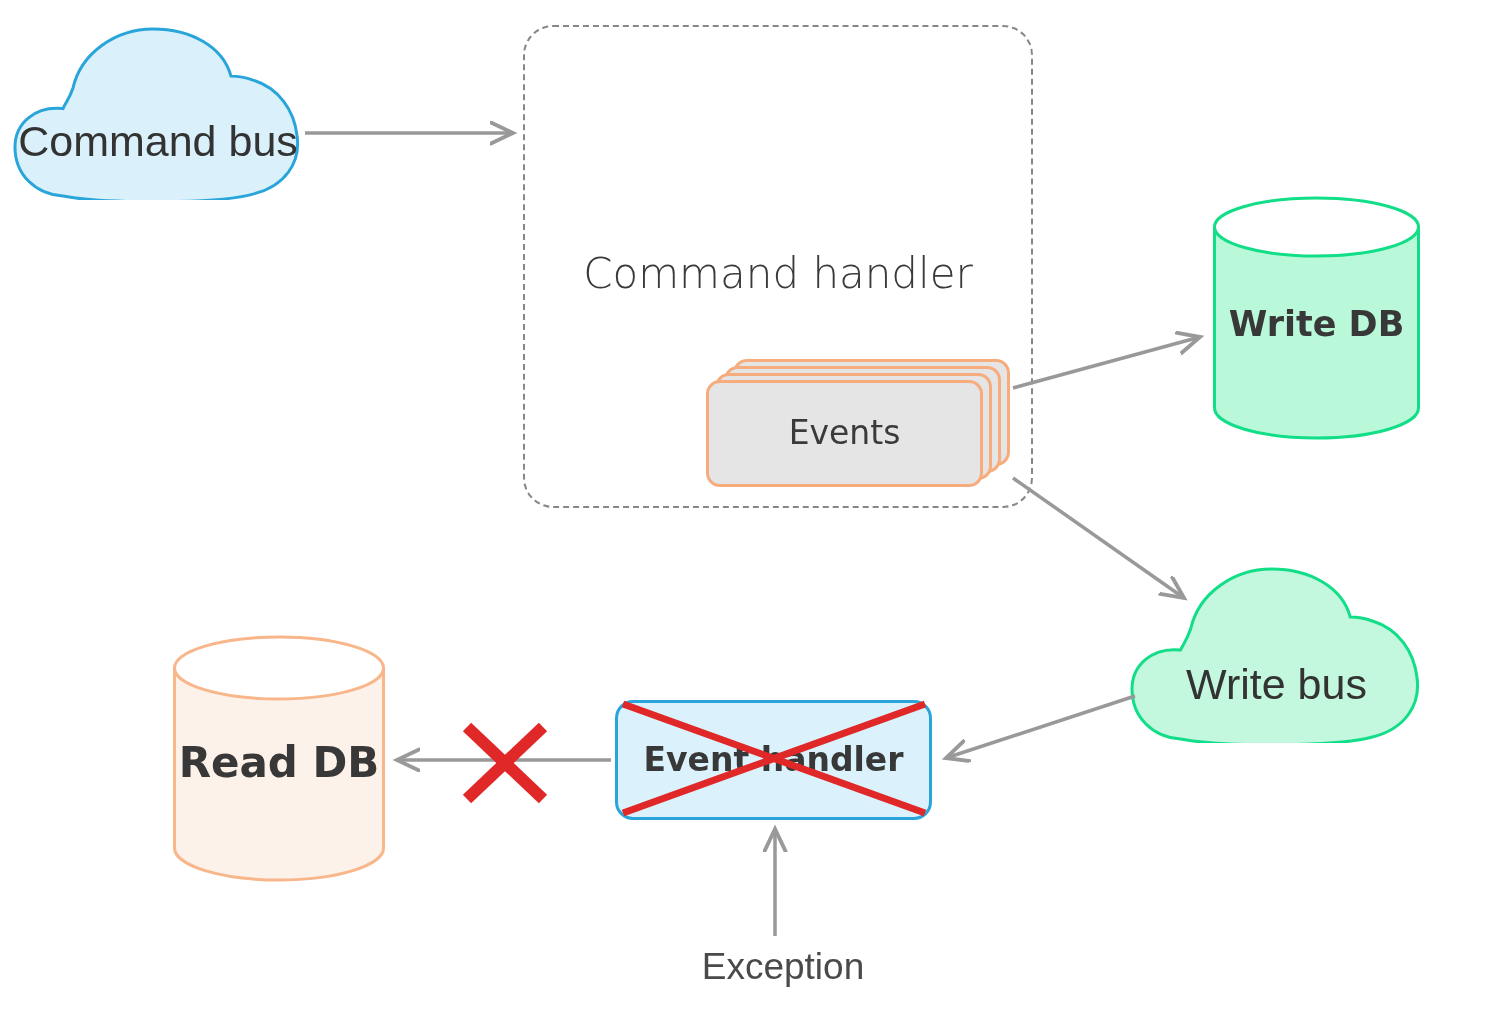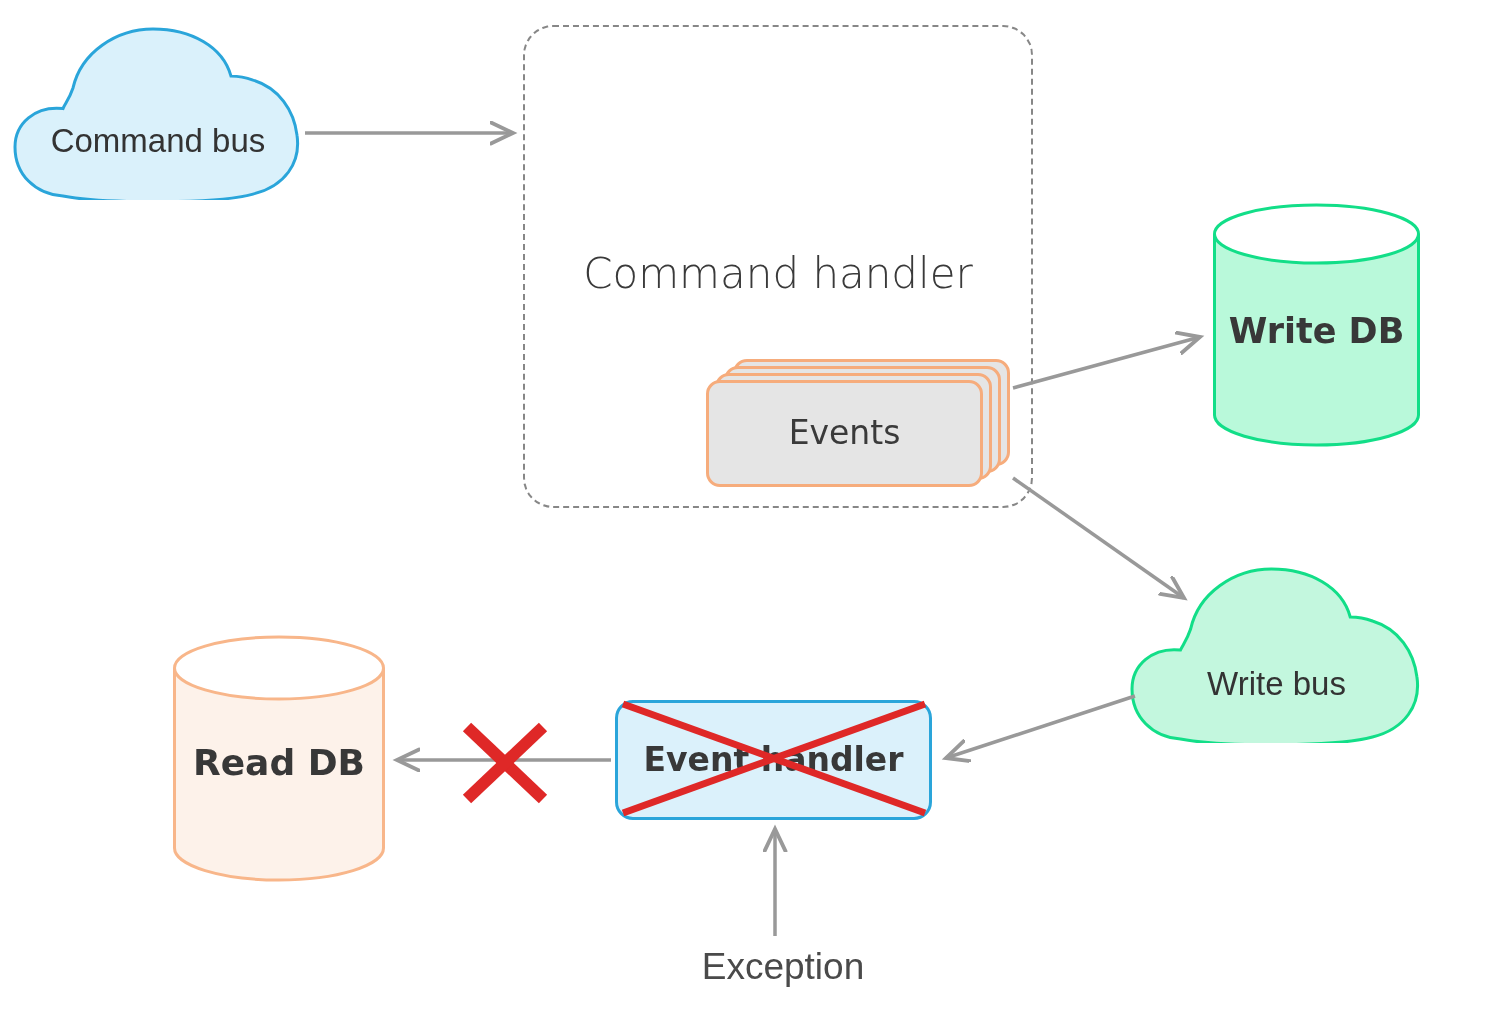--- a/index.html
+++ b/index.html
@@ -18,21 +18,21 @@
     width: 100%; height: 100%;
     display: flex; align-items: center; justify-content: center;
     text-align: center;
     color: #3a3a3a;
     line-height: 1.22;
     box-sizing: border-box;
     z-index: 2;
     white-space: pre-line;
   }
   
-  .cloud-label { font-family: "Liberation Sans", sans-serif; font-size: 33px; font-weight: 500; color: #333; }
+  .cloud-label { font-family: "Liberation Sans", sans-serif; font-size: 43px; font-weight: 500; color: #333; }
   
   .soft { font-family: "DejaVu Sans", sans-serif; }
   .light { font-weight: 300; color: #3a3a3a; }
   .bold  { font-weight: bold; color: #383838; }
 
   #command-bus   { left: 13px;   top: 27px;  width: 290px; height: 173px; }
   #command-bus .label { padding-top: 55px; }
 
   #command-handler {
     left: 523px; top: 25px; width: 510px; height: 483px;
@@ -45,36 +45,36 @@
   .event-card {
     position: absolute;
     width: 277px; height: 107px;
     background: #e5e5e5;
     border: 3px solid #f6ac7c;
     border-radius: 14px;
     box-sizing: border-box;
   }
   .event-card .label { font-size: 33px; }
 
-  #write-db  { left: 1213px; top: 203px; width: 207px; height: 244px; }
+  #write-db  { left: 1213px; top: 196px; width: 207px; height: 244px; }
   #write-db .label { padding-top: 12px; font-size: 35px; }
 
   #event-bus { left: 1130px; top: 567px; width: 293px; height: 176px; }
   #event-bus .label { padding-top: 58px; }
 
   #event-handler {
     left: 615px; top: 700px; width: 317px; height: 120px;
     background: #dbf1fb;
     border: 3px solid #2aa5da;
     border-radius: 18px;
   }
   #event-handler .label { font-size: 33px; }
 
   #read-db { left: 173px; top: 635px; width: 212px; height: 247px; }
-  #read-db .label { padding-top: 8px; font-size: 36px; }
+  #read-db .label { padding-top: 8px; font-size: 42px; }
 
   #exception-label {
     left: 633px; top: 946px; width: 300px;
     font-size: 37px; color: #4a4a4a;
     text-align: center;
     font-weight: 300;
   }
 
   #connector-overlay {
     position: absolute; left: 0; top: 0;

